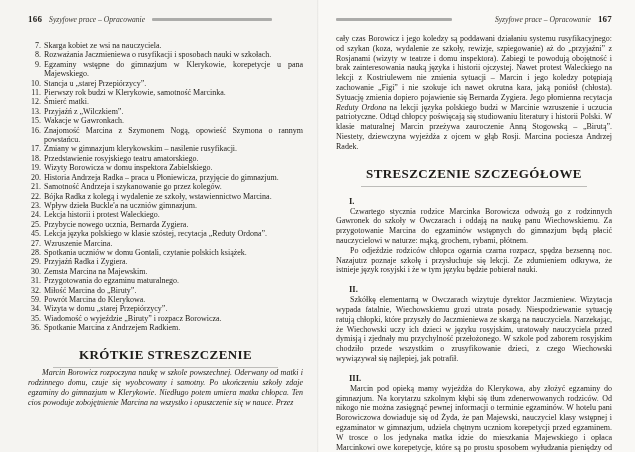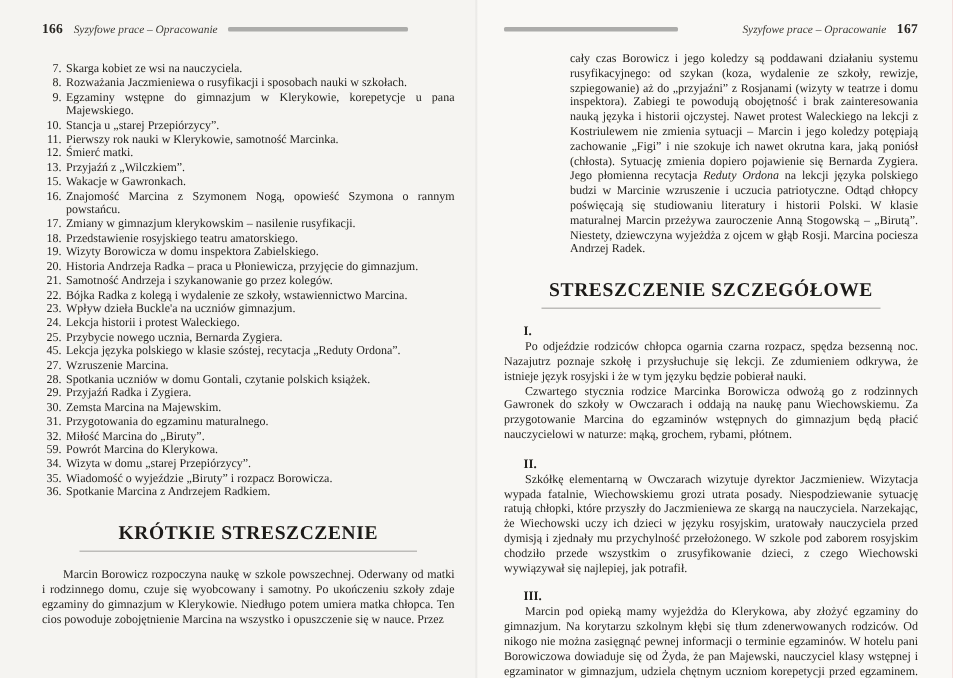--- a/index.html
+++ b/index.html
@@ -8,21 +8,21 @@
     background: #e9e8e5;
     font-family: "Liberation Serif", "DejaVu Serif", serif;
   }
   .spread {
     position: relative;
     width: 635px;
     height: 452px;
     margin: 0;
     overflow: hidden;
     color: #262420;
-    background: #fca5a5;
+    background: #f0abfc;
   }
   .page-bg-left {
     position: absolute; left: 0; top: 0;
     width: 318px; height: 452px;
     background: #f5f4f1;
   }
   .page-bg-right {
     position: absolute; left: 318px; top: 0;
     width: 317px; height: 452px;
     background: #f9f8f5;
@@ -98,22 +98,22 @@
   }
 
   
   .body-par {
     margin: 0;
     font-size: 8px;
     line-height: 10px;
     text-align: justify;
     text-indent: 14px;
   }
-  .par-first { margin-top: 10px; }
-  .no-indent { text-indent: 0; margin-left: 44px; }
+  .par-first { margin-top: 0; font-style: italic; }
+  .no-indent { text-indent: 0; }
   .cont-par { margin-top: 10px; line-height: 10px; }
   .cont-par em { font-style: italic; }
 
   .roman-label {
     font-weight: bold;
     font-size: 8.6px;
     margin: 9px 0 1px 0;
     text-indent: 13px;
     line-height: 10px;
   }
@@ -146,21 +146,21 @@
         <li>
           <span class="plan-num">9.</span>
           <span class="plan-txt">Egzaminy wstępne do gimnazjum w Klerykowie, korepetycje u pana Majewskiego.</span>
         </li>
         <li>
           <span class="plan-num">10.</span>
           <span class="plan-txt">Stancja u „starej Przepiórzycy”.</span>
         </li>
         <li>
           <span class="plan-num">11.</span>
-          <span class="plan-txt">Pierwszy rok nauki w Klerykowie, samotność Marcinka.</span>
+          <span class="plan-txt">Pierwszy rok budzi w Klerykowie, samotność Marcinka.</span>
         </li>
         <li>
           <span class="plan-num">12.</span>
           <span class="plan-txt">Śmierć matki.</span>
         </li>
         <li>
           <span class="plan-num">13.</span>
           <span class="plan-txt">Przyjaźń z „Wilczkiem”.</span>
         </li>
         <li>
@@ -266,21 +266,21 @@
       <span class="folio">167</span>
     </div>
 
     <p class="body-par cont-par no-indent"><span>cały czas Borowicz i jego koledzy są poddawani działaniu systemu rusyfikacyjnego: od szykan (koza, wydalenie ze szkoły, rewizje, szpiegowanie) aż do „przyjaźni” z Rosjanami (wizyty w teatrze i domu inspektora). Zabiegi te powodują obojętność i brak zainteresowania nauką języka i historii ojczystej. Nawet protest Waleckiego na lekcji z Kostriulewem nie zmienia sytuacji – Marcin i jego koledzy potępiają zachowanie „Figi” i nie szokuje ich nawet okrutna kara, jaką poniósł (chłosta). Sytuację zmienia dopiero pojawienie się Bernarda Zygiera. Jego płomienna recytacja </span><em>Reduty Ordona</em><span> na lekcji języka polskiego budzi w Marcinie wzruszenie i uczucia patriotyczne. Odtąd chłopcy poświęcają się studiowaniu literatury i historii Polski. W klasie maturalnej Marcin przeżywa zauroczenie Anną Stogowską – „Birutą”. Niestety, dziewczyna wyjeżdża z ojcem w głąb Rosji. Marcina pociesza Andrzej Radek.</span></p>
 
     <div class="section-heading">STRESZCZENIE SZCZEGÓŁOWE</div>
     <div class="heading-rule"></div>
 
     <div>
         <div class="roman-label">I.</div>
+        <p class="body-par">Czwartego stycznia rodzice Marcinka Borowicza odwożą go z rodzinnych Gawronek do szkoły w Owczarach i oddają na naukę panu Wiechowskiemu. Za przygotowanie Marcina do egzaminów wstępnych do gimnazjum będą płacić nauczycielowi w naturze: mąką, grochem, rybami, płótnem.</p>
         <p class="body-par">Po odjeździe rodziców chłopca ogarnia czarna rozpacz, spędza bezsenną noc. Nazajutrz poznaje szkołę i przysłuchuje się lekcji. Ze zdumieniem odkrywa, że istnieje język rosyjski i że w tym języku będzie pobierał nauki.</p>
-        <p class="body-par">Czwartego stycznia rodzice Marcinka Borowicza odwożą go z rodzinnych Gawronek do szkoły w Owczarach i oddają na naukę panu Wiechowskiemu. Za przygotowanie Marcina do egzaminów wstępnych do gimnazjum będą płacić nauczycielowi w naturze: mąką, grochem, rybami, płótnem.</p>
         <div class="roman-label">II.</div>
         <p class="body-par">Szkółkę elementarną w Owczarach wizytuje dyrektor Jaczmieniew. Wizytacja wypada fatalnie, Wiechowskiemu grozi utrata posady. Niespodziewanie sytuację ratują chłopki, które przyszły do Jaczmieniewa ze skargą na nauczyciela. Narzekając, że Wiechowski uczy ich dzieci w języku rosyjskim, uratowały nauczyciela przed dymisją i zjednały mu przychylność przełożonego. W szkole pod zaborem rosyjskim chodziło przede wszystkim o zrusyfikowanie dzieci, z czego Wiechowski wywiązywał się najlepiej, jak potrafił.</p>
         <div class="roman-label">III.</div>
         <p class="body-par">Marcin pod opieką mamy wyjeżdża do Klerykowa, aby złożyć egzaminy do gimnazjum. Na korytarzu szkolnym kłębi się tłum zdenerwowanych rodziców. Od nikogo nie można zasięgnąć pewnej informacji o terminie egzaminów. W hotelu pani Borowiczowa dowiaduje się od Żyda, że pan Majewski, nauczyciel klasy wstępnej i egzaminator w gimnazjum, udziela chętnym uczniom korepetycji przed egzaminem. W trosce o los jedynaka matka idzie do mieszkania Majewskiego i opłaca Marcinkowi owe korepetycje, które są po prostu sposobem wyłudzania pieniędzy od rodziców.</p>
       </div>
   </div>
 </div>
 
 </body></html>

